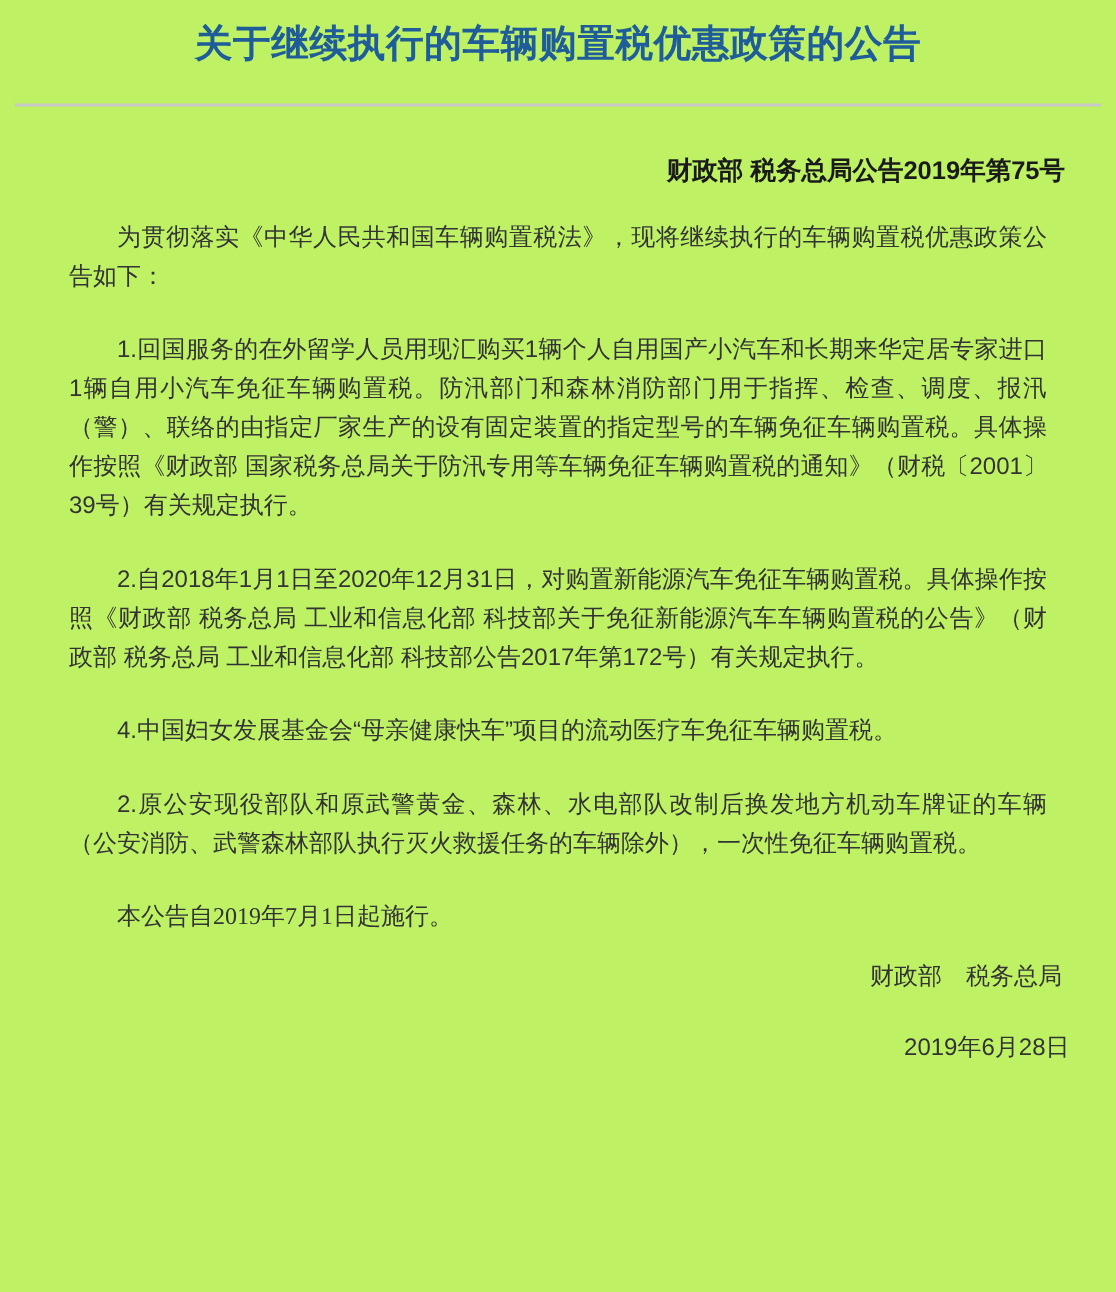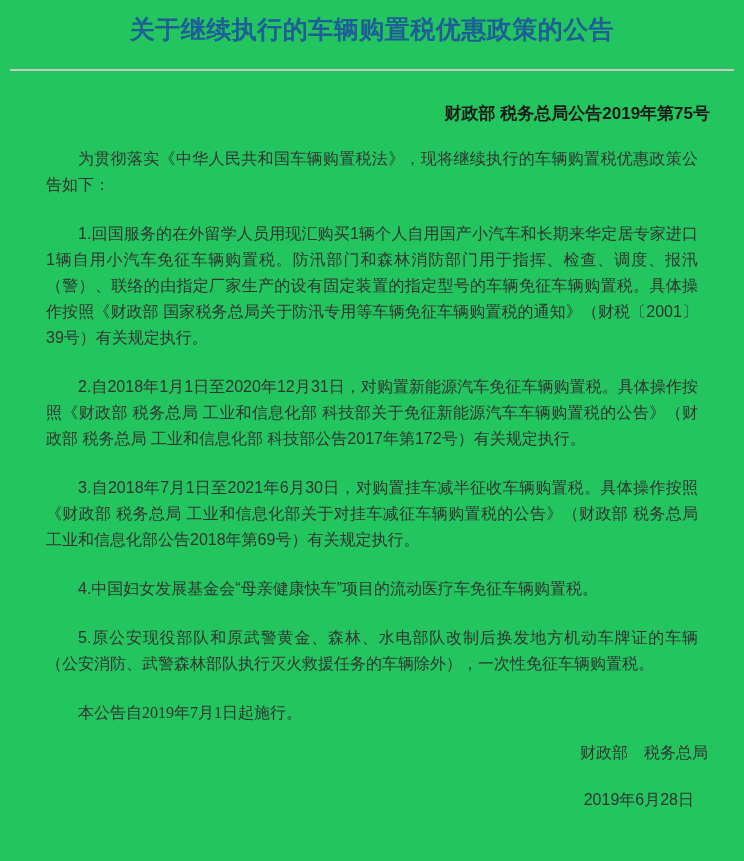--- a/index.html
+++ b/index.html
@@ -5,21 +5,21 @@
   html, body {
     margin: 0;
     padding: 0;
     background: #ffffff;
   }
   .page {
     position: relative;
     width: 744px;
     height: 861px;
     margin: 0 auto;
-    background: #22c55e;
+    background: #bef264;
     box-sizing: border-box;
     overflow: hidden;
     font-family: "Liberation Sans", "DejaVu Sans", sans-serif;
   }
   .title {
     margin: 14px 20px 0;
     text-align: center;
     font-size: 25px;
     line-height: 30px;
     font-weight: bold;
@@ -60,21 +60,21 @@
     margin-top: 14px;
     padding: 0 36px 0 34px;
     text-align: right;
     font-size: 16px;
     line-height: 26px;
     color: var(--color-body-text, #333333);
     margin-left: 40px;
   }
   .sign-date {
     margin-top: 21px;
-    padding: 0 50px 0 34px;
+    padding: 0 31px 0 34px;
     text-align: right;
     font-size: 16px;
     line-height: 26px;
     color: var(--color-body-text, #333333);
   }
 </style>
 </head>
 <body>
 
 <div class="page">
@@ -82,23 +82,22 @@
   <h1 class="title">关于继续执行的车辆购置税优惠政策的公告</h1>
 
   <hr class="divider">
 
   <div class="doc-number">财政部 税务总局公告2019年第75号</div>
 
   <div class="body-text">
     <p>为贯彻落实《中华人民共和国车辆购置税法》，现将继续执行的车辆购置税优惠政策公告如下：</p>
     <p>1.回国服务的在外留学人员用现汇购买1辆个人自用国产小汽车和长期来华定居专家进口1辆自用小汽车免征车辆购置税。防汛部门和森林消防部门用于指挥、检查、调度、报汛（警）、联络的由指定厂家生产的设有固定装置的指定型号的车辆免征车辆购置税。具体操作按照《财政部 国家税务总局关于防汛专用等车辆免征车辆购置税的通知》（财税〔2001〕39号）有关规定执行。</p>
     <p>2.自2018年1月1日至2020年12月31日，对购置新能源汽车免征车辆购置税。具体操作按照《财政部 税务总局 工业和信息化部 科技部关于免征新能源汽车车辆购置税的公告》（财政部 税务总局 工业和信息化部 科技部公告2017年第172号）有关规定执行。</p>
-    <p>3.自2018年7月1日至2021年6月30日，对购置挂车减半征收车辆购置税。具体操作按照《财政部 税务总局 工业和信息化部关于对挂车减征车辆购置税的公告》（财政部 税务总局 工业和信息化部公告2018年第69号）有关规定执行。</p>
     <p>4.中国妇女发展基金会“母亲健康快车”项目的流动医疗车免征车辆购置税。</p>
-    <p>5.原公安现役部队和原武警黄金、森林、水电部队改制后换发地方机动车牌证的车辆（公安消防、武警森林部队执行灭火救援任务的车辆除外），一次性免征车辆购置税。</p>
+    <p>2.原公安现役部队和原武警黄金、森林、水电部队改制后换发地方机动车牌证的车辆（公安消防、武警森林部队执行灭火救援任务的车辆除外），一次性免征车辆购置税。</p>
     <p class="closing">本公告自2019年7月1日起施行。</p>
   </div>
 
   <div class="signature">财政部　税务总局</div>
 
   <div class="sign-date">2019年6月28日</div>
 
 </div>
 
 </body></html>

